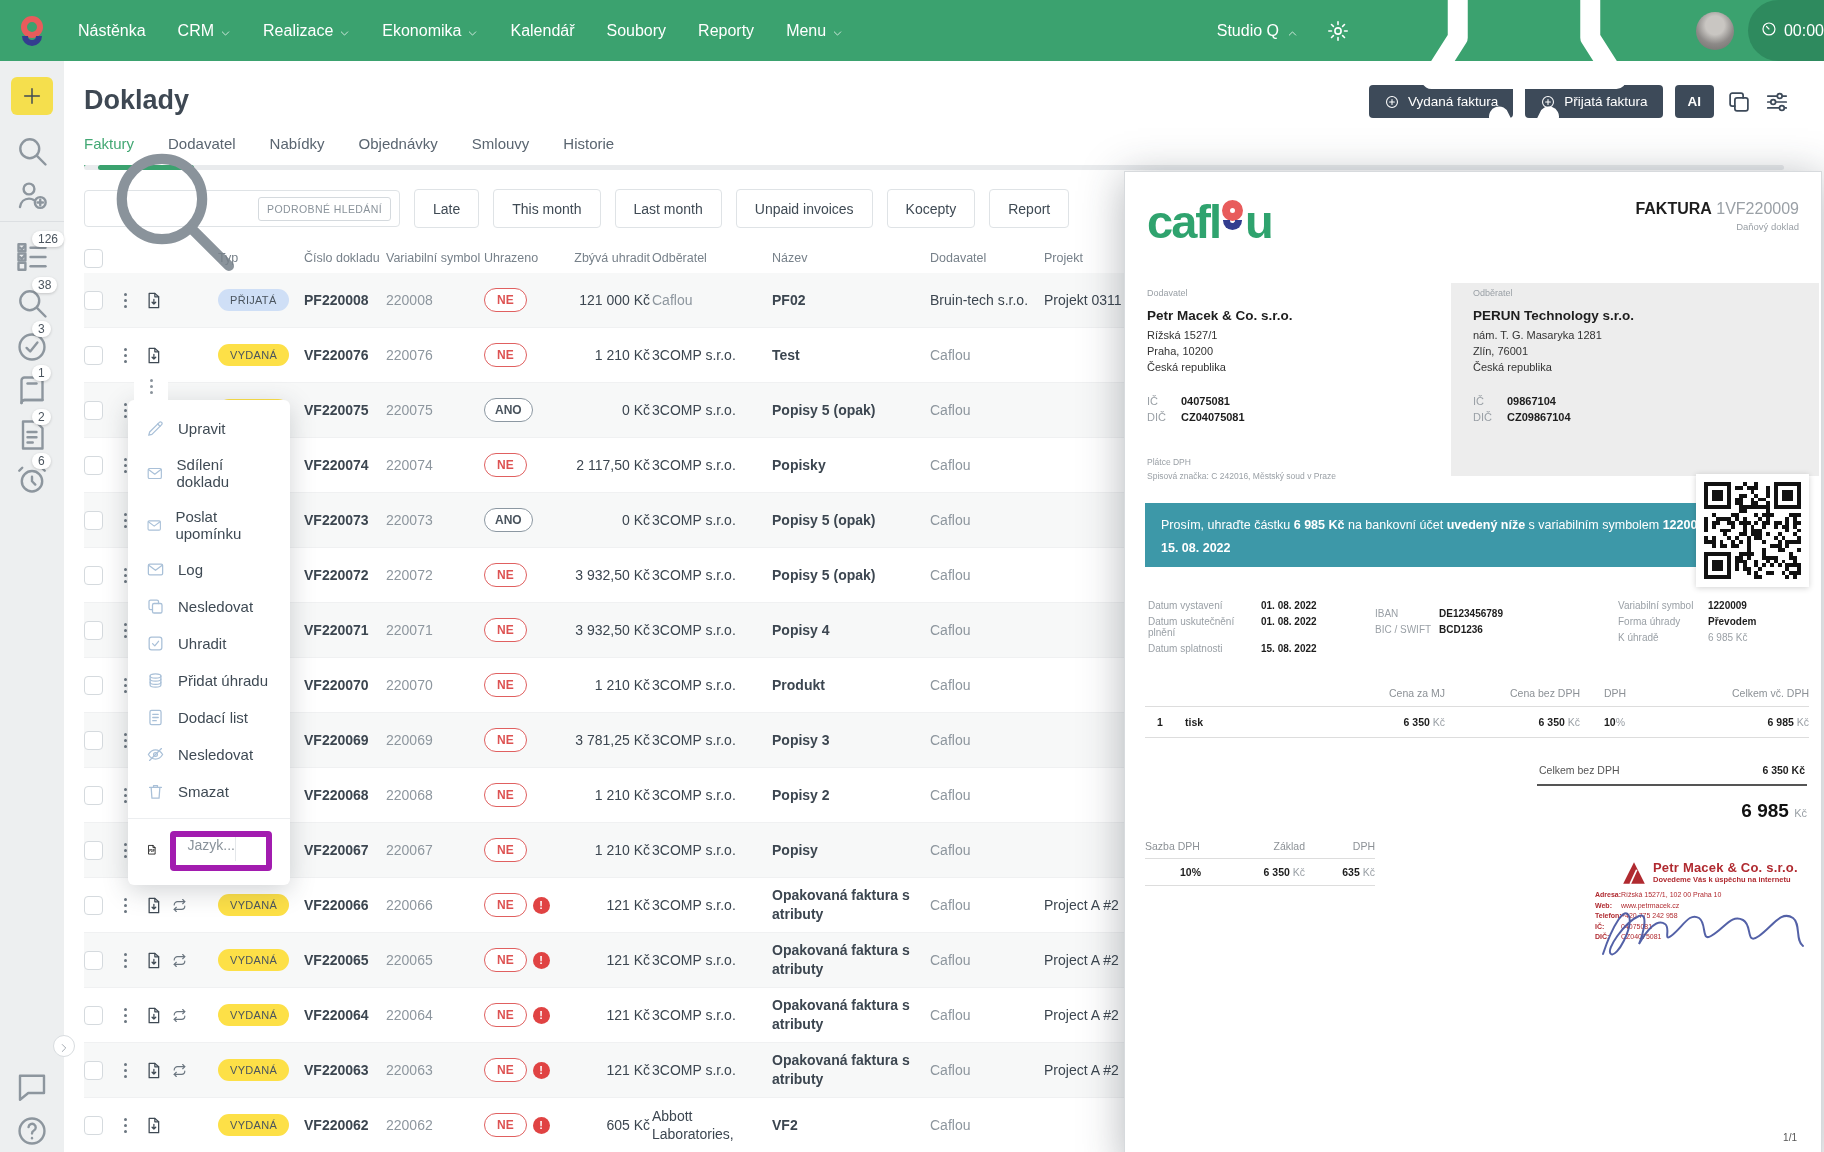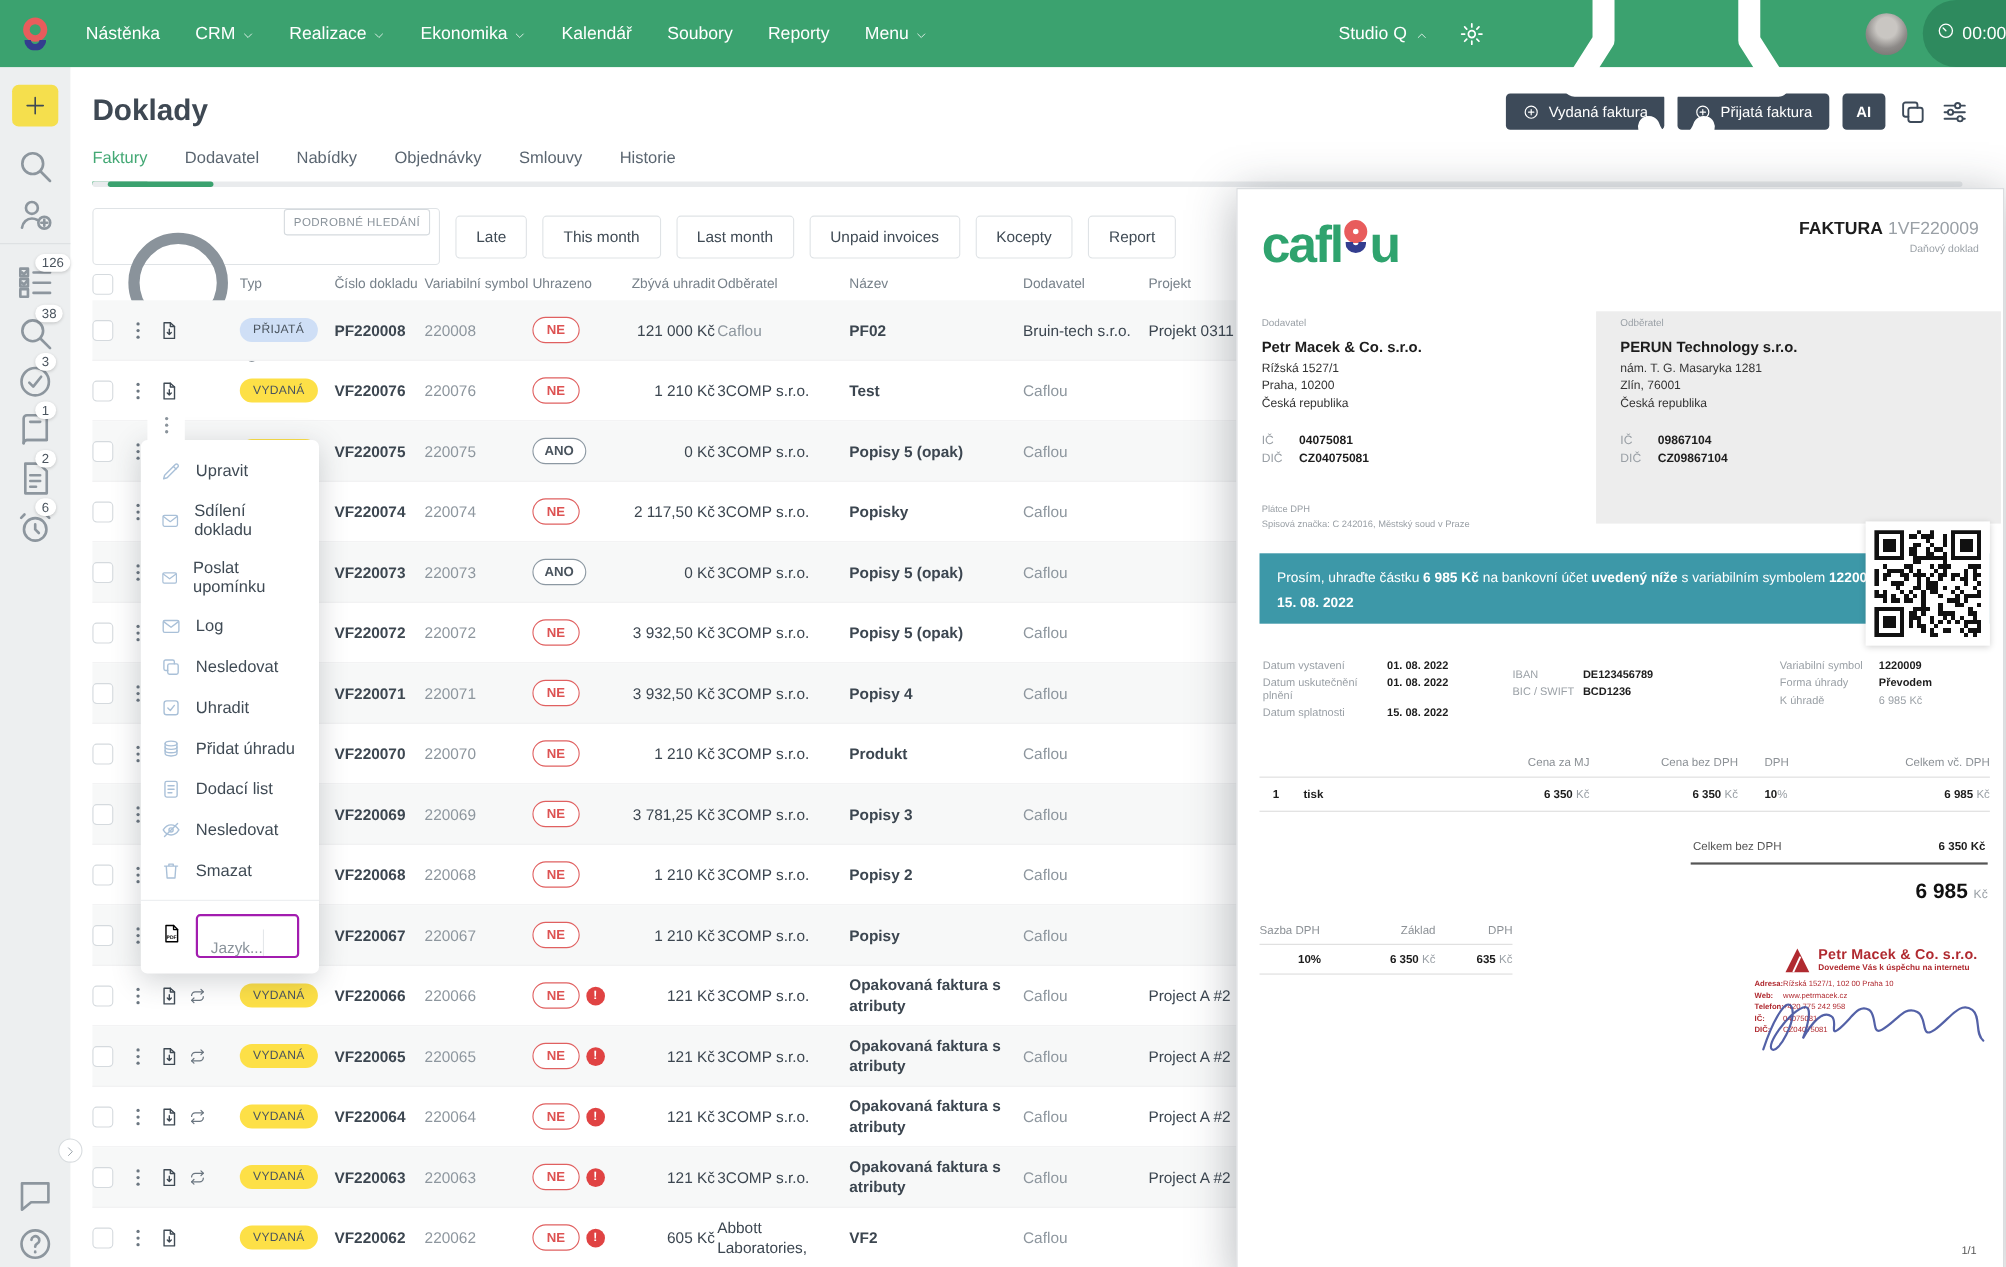--- a/index.html
+++ b/index.html
@@ -46,21 +46,21 @@
   .ic-btn svg { width:100%; height:100%; }
 
   .tabs { position:absolute; left:36px; top:74px; display:flex; gap:34px; }
   .tab { font-size:15px; color:#5a6570; padding-bottom:13px; cursor:pointer; }
   .tab.active { color:#43a874; border-bottom:3px solid #43a874; }
 
   .hscroll { position:absolute; left:36px; top:104px; width:1700px; height:5px; background:#e9ebed; border-radius:3px; }
   .hscroll-thumb { position:absolute; left:14px; top:0; width:96px; height:5px; background:#3ba26f; border-radius:3px; cursor:pointer; }
 
   .filterbar { position:absolute; left:36px; top:128px; display:flex; gap:14px; align-items:center; }
-  .searchbox { width:316px; height:52px; border:1px solid #dfe3e6; border-radius:4px; display:flex; align-items:flex-start; padding:0 8px 0 10px; background:#fff; }
+  .searchbox { width:316px; height:37px; border:1px solid #dfe3e6; border-radius:4px; display:flex; align-items:center; padding:0 8px 0 10px; background:#fff; }
   .searchbox svg { width:18px; height:18px; color:#8a939b; flex:none; }
   .searchbox input { flex:1; border:none; outline:none; font-size:14px; min-width:10px; font-family:inherit; }
   .adv-badge { border:1px solid #d5dade; border-radius:3px; color:#8a939b; font-size:10.5px; letter-spacing:.4px; padding:5px 8px; white-space:nowrap; cursor:pointer; }
   .fbtn { height:39px; border:1px solid #dfe3e6; background:#fff; border-radius:4px; color:#3f4a54; font-size:14px; font-family:inherit; padding:0 18px; cursor:pointer; white-space:nowrap; }
 
   
   .grid { display:grid; grid-template-columns:34px 26px 74px 86px 82px 98px 86px 82px 120px 158px 114px 130px; align-items:center; }
   .thead { position:absolute; left:36px; top:182px; width:1100px; height:30px; color:#77818a; font-size:12.5px; }
   .thead .th-right { text-align:right; padding-right:2px; }
   .tbody { position:absolute; left:36px; top:212px; width:1100px; }
@@ -86,21 +86,21 @@
   .muted { color:#8d969e !important; }
 
   
   .ctx-notch { position:absolute; left:6px; top:-28px; width:34px; height:28px; background:#fff; border-radius:8px 8px 0 0; display:flex; align-items:center; justify-content:center; }
   .ctx-notch .kebab i { background:#8a939b; }
   .ctx-menu { position:absolute; left:128px; top:400px; width:162px; background:#fff; border-radius:6px; box-shadow:0 6px 26px rgba(50,60,70,.22); z-index:40; padding:10px 0 14px; }
   .ctx-item { display:flex; align-items:center; gap:13px; padding:9px 18px; font-size:15px; color:#3f4a54; cursor:pointer; }
   .ctx-item svg { width:19px; height:19px; color:#a9c0d8; flex:none; }
   .ctx-sep { height:1px; background:#eceef0; margin:8px 0 12px; }
   .lang-row { display:flex; align-items:center; gap:12px; padding:0 18px; }
-  .lang-select { flex:1; height:40px; border:2px solid #a21caf; border-radius:4px; display:flex; align-items:flex-end; cursor:pointer; }
+  .lang-select { flex:1; height:40px; border:6px solid #a21caf; border-radius:4px; display:flex; align-items:flex-start; cursor:pointer; }
   .lang-select .lbl { flex:1; color:#8a939b; font-size:14px; padding-left:12px; }
   .lang-select .sepv { width:1px; height:24px; background:#e4e7ea; }
   .lang-select svg { width:12px; height:12px; color:#b6bec5; margin:0 9px; }
 
   
   .invoice { position:absolute; left:1124px; top:171px; width:698px; height:993px; background:#fff; border:1px solid #d7dadd; box-shadow:0 6px 40px rgba(40,50,60,.35); z-index:50; font-family:"Liberation Sans",sans-serif; }
   .inv-logo { position:absolute; left:22px; top:26px; display:flex; align-items:flex-start; }
   .inv-logo .txt { font-size:47px; font-weight:bold; color:#2fa36e; letter-spacing:-2px; line-height:1; }
   .inv-mark { display:flex; flex-direction:column; align-items:center; margin:0 2px; padding-top:2px; }
   .inv-mark .h { width:21px; height:21px; border:8px solid #e85c5c; border-radius:50%; }

